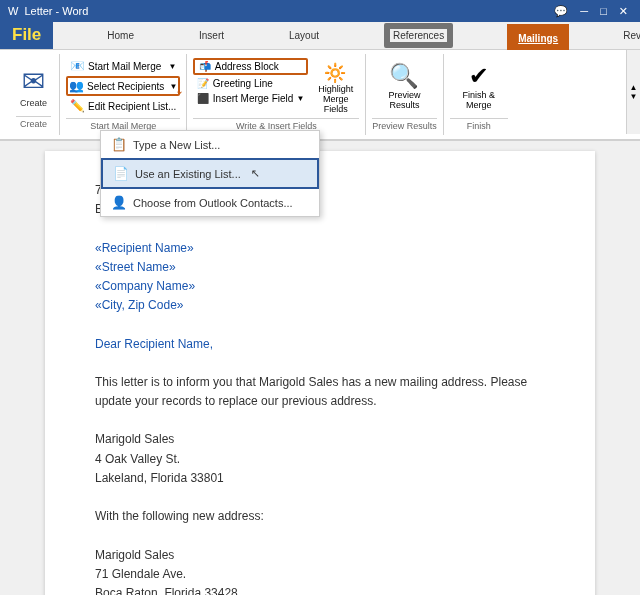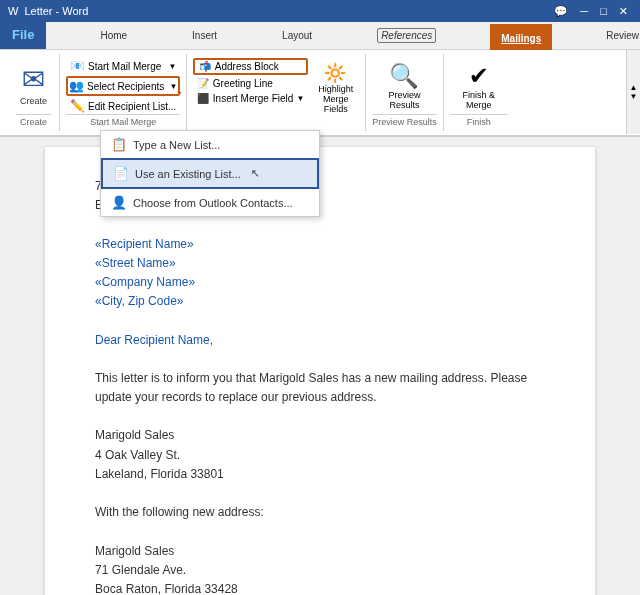--- a/index.html
+++ b/index.html
@@ -5,21 +5,21 @@
     * { margin: 0; padding: 0; box-sizing: border-box; }
     body { font-family: 'Segoe UI', Arial, sans-serif; font-size: 12px; background: #f0f0f0; width: 640px; height: 595px; overflow: hidden; }
 
     
     .title-bar { background: #2b579a; color: white; height: 22px; display: flex; align-items: center; justify-content: space-between; padding: 0 8px; font-size: 11px; }
     .title-bar-left { display: flex; align-items: center; gap: 6px; }
     .title-bar-right { display: flex; gap: 4px; }
     .title-bar-btn { color: white; font-size: 11px; cursor: pointer; padding: 0 4px; }
 
     
-    .file-btn { background: #2b579a; color: #7dd3fc; padding: 2px 12px; font-size: 13px; font-weight: bold; display: inline-block; cursor: pointer; height: 28px; line-height: 24px; }
+    .file-btn { background: #2b579a; color: #fde047; padding: 2px 12px; font-size: 17px; font-weight: bold; display: inline-block; cursor: pointer; height: 28px; line-height: 24px; }
 
     
     .tab-row { display: flex; align-items: flex-end; background: #f0f0f0; border-bottom: 1px solid #d0d0d0; height: 28px; }
     .tab { padding: 4px 10px; font-size: 10px; cursor: pointer; color: #333; border: 1px solid transparent; border-bottom: none; height: 28px; display: flex; align-items: center; margin-left: 43px; }
     .tab.active { background: #ffffff; border-color: #d0d0d0; border-bottom: 1px solid white; color: #2b579a; font-weight: bold; position: relative; top: 3px; text-decoration: underline; }
     .tab.highlighted { background: #c55a11; color: white; border-color: #c55a11; font-weight: bold; }
 
     
     .ribbon-content { background: white; padding: 4px 8px; display: flex; gap: 0; border-bottom: 2px solid #d0d0d0; min-height: 80px; }
 
@@ -59,21 +59,21 @@
     .big-icon-btn { display: flex; flex-direction: column; align-items: center; cursor: pointer; padding: 4px 6px; border-radius: 2px; }
     .big-icon { font-size: 24px; }
     .big-label { font-size: 9px; text-align: center; }
 
     .small-row-btn { display: flex; align-items: center; gap: 3px; padding: 1px 4px; cursor: pointer; font-size: 10px; border-radius: 2px; white-space: nowrap; }
     .small-icon { font-size: 12px; }
 
     
     .highlight-box { border: 2px solid #c55a11; border-radius: 2px; padding: 1px; }
 
-    .refs-highlight { border: 1px solid #737373; padding: 1px 3px; border-radius: 2px; display: inline-block; font-style: italic; }
+    .refs-highlight { border: 6px solid #737373; padding: 1px 3px; border-radius: 2px; display: inline-block; }
   </style>
 </head>
 <body>
 
 <div class="title-bar">
   <div class="title-bar-left">
     <span>W</span>
     <span>Letter - Word</span>
   </div>
   <div class="title-bar-right">
@@ -145,20 +145,21 @@
             <span class="dropdown-arrow">▼</span>
           </div>
         </div>
         <div style="display:flex;flex-direction:column;gap:2px;align-items:center;">
           <div class="big-icon-btn">
             <span class="big-icon" style="font-size:18px;">🔆</span>
             <span class="big-label">Highlight<br>Merge<br>Fields</span>
           </div>
         </div>
       </div>
+      <div class="group-label-bottom" style="margin-top:auto;">Write &amp; Insert Fields</div>
     </div>
 
     <div class="preview-group">
       <div class="big-icon-btn">
         <span class="big-icon">🔍</span>
         <span class="big-label">Preview<br>Results</span>
       </div>
       <div class="group-label-bottom">Preview Results</div>
     </div>
 

